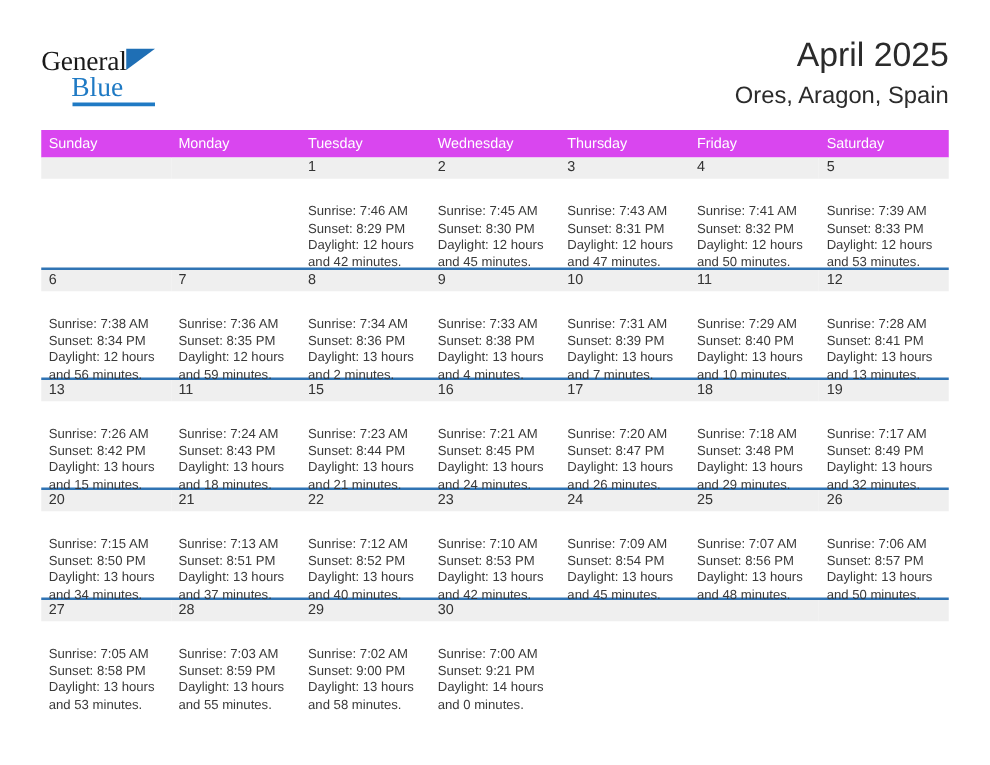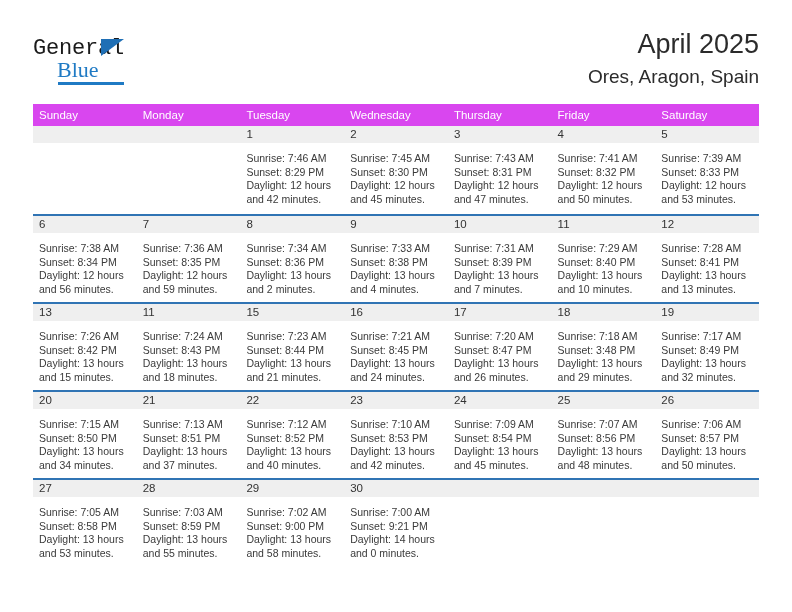--- a/index.html
+++ b/index.html
@@ -38,21 +38,21 @@
     width: 160px;
     height: 52px;
   }
   .logo-general {
     position: absolute;
     left: 0;
     top: 0;
     font-size: 22px;
     letter-spacing: -0.2px;
     color: #1a1a1a;
-    font-family: Liberation Mono, monospace;
+    font-family: Liberation Serif, serif;
   }
   .logo-tri {
     position: absolute;
     left: 68px;
     top: 3px;
     width: 0;
     height: 0;
     border-left: 23px solid #1f6fb5;
     border-bottom: 17px solid transparent;
   }
@@ -146,21 +146,21 @@
   }
   .day-num {
     font-size: 11.5px;
     color: #333333;
     line-height: 17px;
     padding-left: 6px;
     display: block;
   }
 
   .day-info {
-    padding: 9px 6px 0 6px;
+    padding: 20px 6px 0 6px;
     font-size: 10.5px;
     line-height: 13.6px;
     color: #3a3a3a;
   }
   .day-info div {
     white-space: nowrap;
   }
 </style>
 </head>
 <body>

